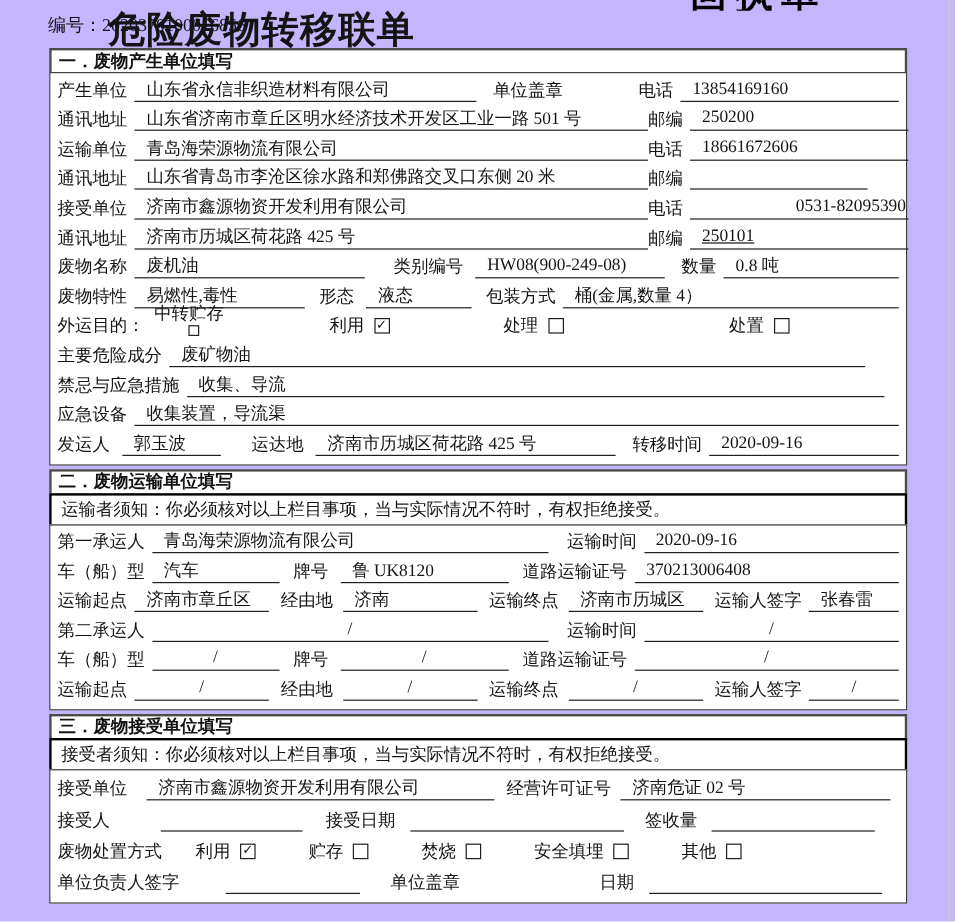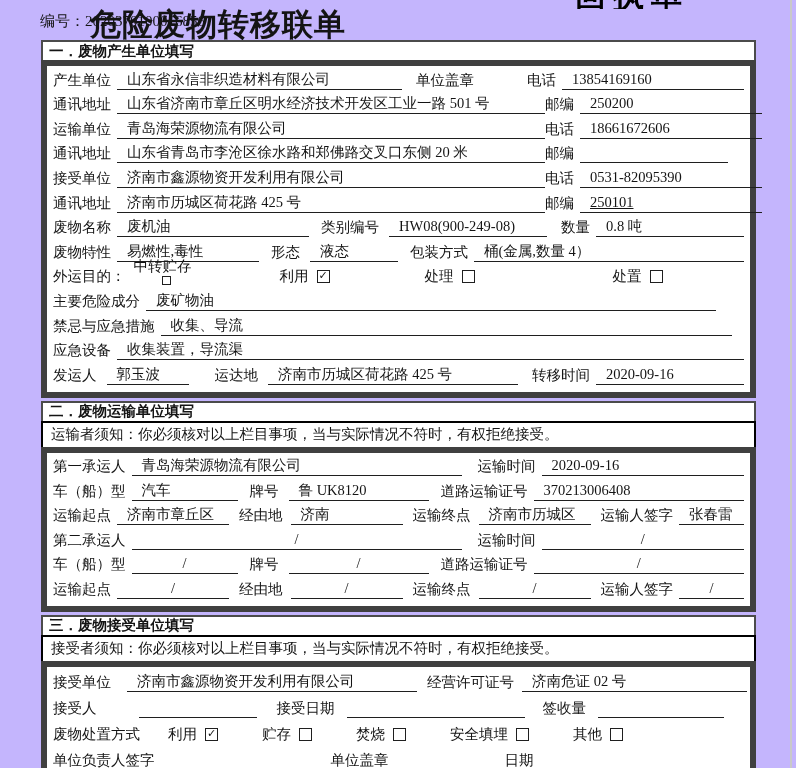--- a/index.html
+++ b/index.html
@@ -23,21 +23,21 @@
   .sec { margin-top:3px; }
   .sec:first-child { margin-top:0; }
   .sec-header {
     border:2px solid #4b4b4b; height:22px; display:flex; align-items:center;
     padding:0 6px; font-weight:bold; font-size:14.5px; background:#fff;
   }
   .sec-notice {
     border:2px solid #000000; margin-top:-2px; height:28px; display:flex;
     align-items:center; padding:0 8px; background:#fff;
   }
-  .sec-body { border:6px solid #404040; margin-top:-2px; padding:2px 6px 4px 6px; background:#fff; }
+  .sec-body { border:1px solid #404040; margin-top:-2px; padding:2px 6px 4px 6px; background:#fff; }
   .row { display:flex; align-items:flex-end; }
   .sec-s1 .row { height:24.6px; }
   .sec-s2 .row { height:24.5px; }
   .sec-s3 .row { height:26.2px; }
   .row > * { margin-bottom:3px; }
   .lbl { white-space:nowrap; flex:0 0 auto; }
   .val {
     border-bottom:1.5px solid #1f1f1f; padding:0 2px 0 10px; margin-left:6px;
     white-space:nowrap; overflow:hidden; min-height:19px; flex:0 0 auto;
   }
@@ -97,33 +97,33 @@
             <span class="gap" style="flex: 1 1 0%;"></span>
             <span class="lbl">邮编</span>
             <span class="val" style="width: 148px;"></span>
             <span class="gap" style="width: 34px;"></span>
           </div>
           <div class="row">
             <span class="lbl">接受单位</span>
             <span class="val" style="width: 428px;">济南市鑫源物资开发利用有限公司</span>
             <span class="gap" style="flex: 1 1 0%;"></span>
             <span class="lbl">电话</span>
-            <span class="val" style="width: 182px;">0531-82095390</span>
+            <span class="val" style="width: 182px; text-align: right;">0531-82095390</span>
           </div>
           <div class="row">
             <span class="lbl">通讯地址</span>
             <span class="val" style="width: 428px;">济南市历城区荷花路 425 号</span>
             <span class="gap" style="flex: 1 1 0%;"></span>
             <span class="lbl">邮编</span>
             <span class="val" style="width: 182px; text-decoration: underline;">250101</span>
           </div>
           <div class="row">
             <span class="lbl">废物名称</span>
             <span class="val" style="width: 192px;">废机油</span>
-            <span class="lbl" style="margin-left: 12px;">类别编号</span>
+            <span class="lbl" style="margin-left: 24px;">类别编号</span>
             <span class="val" style="width: 158px; margin-left: 10px;">HW08(900-249-08)</span>
             <span class="lbl" style="margin-left: 14px;">数量</span>
             <span class="val" style="flex: 1 1 0%;">0.8 吨</span>
           </div>
           <div class="row">
             <span class="lbl">废物特性</span>
             <span class="val" style="width: 142px;">易燃性,毒性</span>
             <span class="lbl" style="margin-left: 12px;">形态</span>
             <span class="val" style="width: 88px; margin-left: 10px;">液态</span>
             <span class="lbl" style="margin-left: 12px;">包装方式</span>

